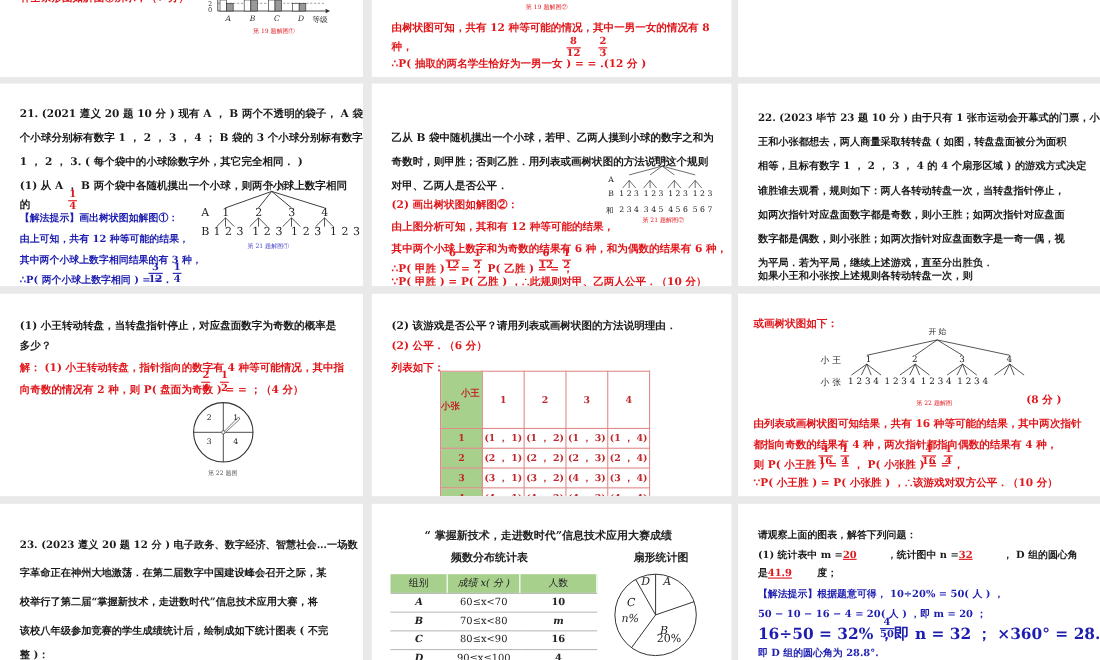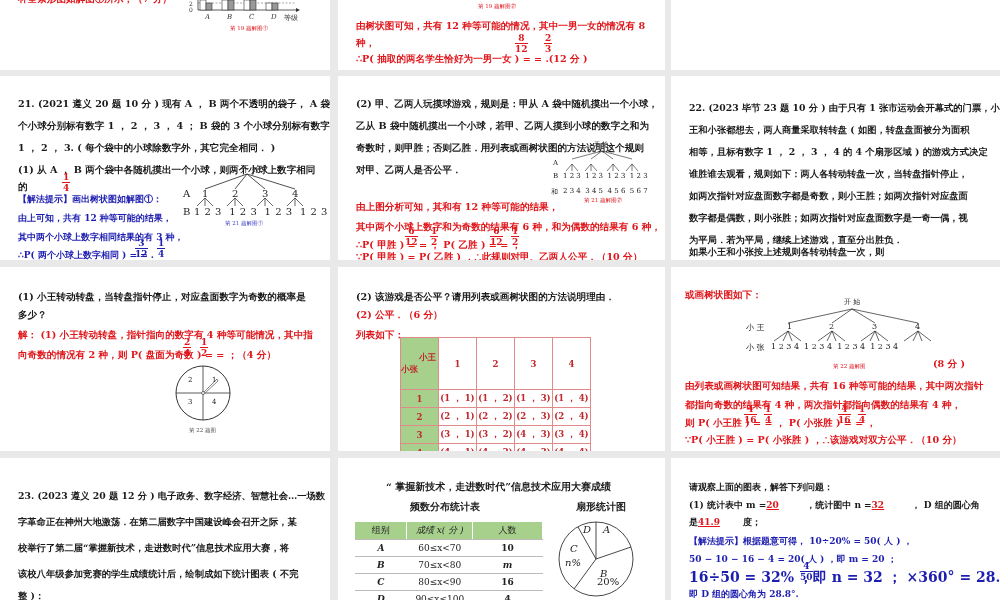--- a/index.html
+++ b/index.html
@@ -115,24 +115,24 @@
   <div class="small-cap" style="left:183px;top:130px;font-size:10px;color:#222;">B</div>
   <div class="small-cap" style="left:202px;top:112px;font-size:10px;color:#222;">1</div>
   <div class="small-cap" style="left:232px;top:112px;font-size:10px;color:#222;">2</div>
   <div class="small-cap" style="left:262px;top:112px;font-size:10px;color:#222;">3</div>
   <div class="small-cap" style="left:292px;top:112px;font-size:10px;color:#222;">4</div>
   <div class="small-cap" style="left:194px;top:130px;font-size:10px;color:#222;letter-spacing:0.5px;">1 2 3 &nbsp;1 2 3 &nbsp;1 2 3 &nbsp;1 2 3</div>
   <div class="small-cap blue" style="left:225px;top:144px;">第 21 题解图①</div>
 </div>
 
 <div class="slide" style="left:338px;top:76px;width:327px;height:184px;">
-  <div class="txt" style="left:18px;top:17px;">(2) 甲、乙两人玩摸球游戏，规则是：甲从 A 袋中随机摸出一个小球，</div>
   <div class="txt" style="left:18px;top:39px;">乙从 B 袋中随机摸出一个小球，若甲、乙两人摸到小球的数字之和为</div>
   <div class="txt" style="left:18px;top:61px;">奇数时，则甲胜；否则乙胜．用列表或画树状图的方法说明这个规则</div>
   <div class="txt" style="left:18px;top:83px;">对甲、乙两人是否公平．</div>
+  <div class="txt red" style="left:18px;top:100px;">(2) 画出树状图如解图②：</div>
   <div class="txt red" style="left:18px;top:120px;">由上图分析可知，其和有 12 种等可能的结果，</div>
   <div class="txt red" style="left:18px;top:140px;">其中两个小球上数字和为奇数的结果有 6 种，和为偶数的结果有 6 种，</div>
   <div class="txt red" style="left:18px;top:158px;">∴P( 甲胜 ) =        =      ，  P( 乙胜 ) =        =      ，</div>
   <div class="frac red" style="left:67px;top:150px;">
       <span class="num">6</span>
       <span class="den">12</span>
     </div>
   <div class="frac red" style="left:92px;top:150px;">
       <span class="num">1</span>
       <span class="den">2</span>

